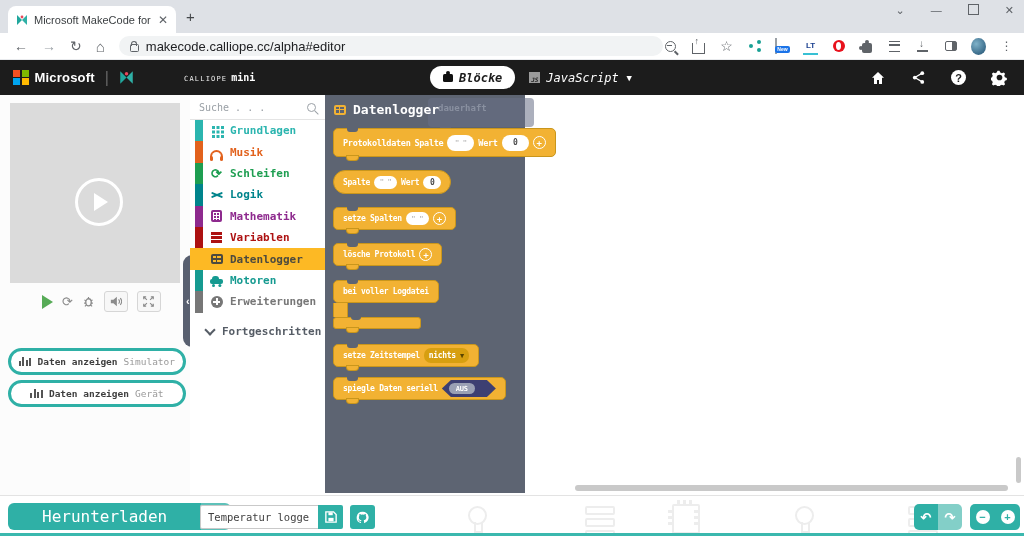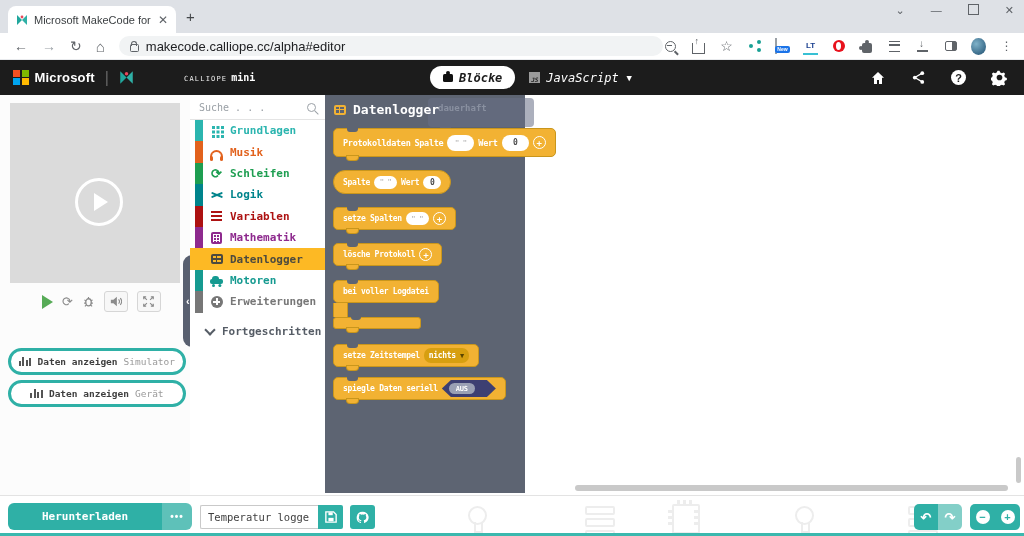--- a/index.html
+++ b/index.html
@@ -160,21 +160,21 @@
   #accent-strip{position:absolute;left:0;top:533px;width:100%;height:3px;background:#3bb8ae;}
   .ghosts{position:absolute;left:0;top:0;width:100%;height:100%;overflow:hidden;}
   .g-bulb{position:absolute;width:15px;height:15px;border:2px solid #ededed;border-radius:50%;}
   .g-bulb:after{content:'';position:absolute;left:3.6px;top:14px;width:5px;height:9px;border:2px solid #ededed;border-top:none;}
   .g-stack i{display:block;width:26px;height:5px;border:2px solid #ededed;border-radius:2px;margin-bottom:3px;}
   .g-stack{position:absolute;}
   .g-chip{position:absolute;width:24px;height:26px;border:2px solid #ededed;border-radius:2px;}
   .g-chip:before{content:'';position:absolute;top:-6px;left:3px;width:3px;height:4px;background:#ededed;box-shadow:6px 0 #ededed,12px 0 #ededed;}
   .g-chip:after{content:'';position:absolute;left:-6px;top:4px;width:4px;height:3px;background:#ededed;box-shadow:0 6px #ededed,0 12px #ededed,26px 0 #ededed,26px 6px #ededed,26px 12px #ededed;}
   .dlgroup{position:absolute;left:8px;top:7px;height:27px;display:flex;border-radius:6px;overflow:hidden;z-index:2;}
-  .dlmain{background:#2fb0a6;color:#fff;font-size:11px;font-weight:bold;display:flex;align-items:center;padding:0 34px;}
+  .dlmain{background:#2fb0a6;color:#fff;font-size:16px;font-weight:normal;display:flex;align-items:center;padding:0 34px;}
   .dldots{background:#5ec1b9;color:#fff;width:30px;display:flex;align-items:center;justify-content:center;font-size:10px;letter-spacing:1px;font-weight:bold;}
   .filegroup{position:absolute;left:200px;top:9px;height:24px;display:flex;align-items:center;z-index:2;}
   .fileinput{width:118px;height:24px;border:1px solid #c9c9c9;border-right:none;border-radius:2px 0 0 2px;font-family:"DejaVu Sans Mono",monospace;font-size:10.5px;color:#3f3f3f;padding:0 7px;box-sizing:border-box;outline:none;}
   .sq-btn{width:25px;height:24px;background:#2fb0a6;display:flex;align-items:center;justify-content:center;border-radius:0 2px 2px 0;}
   .sq-btn.sep{border-radius:3px;margin-left:7px;}
   .urgroup{position:absolute;right:62px;top:8px;height:26px;display:flex;border-radius:5px;overflow:hidden;z-index:2;}
   .urbtn{width:24px;display:flex;align-items:center;justify-content:center;color:#fff;font-size:13px;font-weight:bold;}
   .undo{background:#2fb0a6;}
   .redo{background:#83cfc8;}
   .zgroup{position:absolute;right:4px;top:8px;height:26px;display:flex;border-radius:5px;overflow:hidden;background:#2fb0a6;z-index:2;}
@@ -386,32 +386,32 @@
             <span class="cat-strip" style="background:#00848c"></span>
             <span class="cat-ic" style="color:#00848c">
               <span class="ci-logic">
                 <i></i>
                 <i></i>
               </span>
             </span>
             <span style="color:#00848c">Logik</span>
           </div>
           <div class="cat-row">
+            <span class="cat-strip" style="background:#8e2a8e"></span>
+            <span class="cat-ic" style="color:#8e2a8e">
+              <span class="ci-math"></span>
+            </span>
+            <span style="color:#8e2a8e">Mathematik</span>
+          </div>
+          <div class="cat-row">
             <span class="cat-strip" style="background:#ad1212"></span>
             <span class="cat-ic" style="color:#ad1212">
               <span class="ci-vars"></span>
             </span>
             <span style="color:#ad1212">Variablen</span>
-          </div>
-          <div class="cat-row">
-            <span class="cat-strip" style="background:#8e2a8e"></span>
-            <span class="cat-ic" style="color:#8e2a8e">
-              <span class="ci-math"></span>
-            </span>
-            <span style="color:#8e2a8e">Mathematik</span>
           </div>
           <div class="cat-row" style="background: rgb(253, 185, 36);">
             <span class="cat-strip" style="background:#fdb924"></span>
             <span class="cat-ic" style="color:#4c4a3f">
               <span class="ci-table"></span>
             </span>
             <span style="color:#4c4a3f">Datenlogger</span>
           </div>
           <div class="cat-row">
             <span class="cat-strip" style="background:#159a90"></span>

